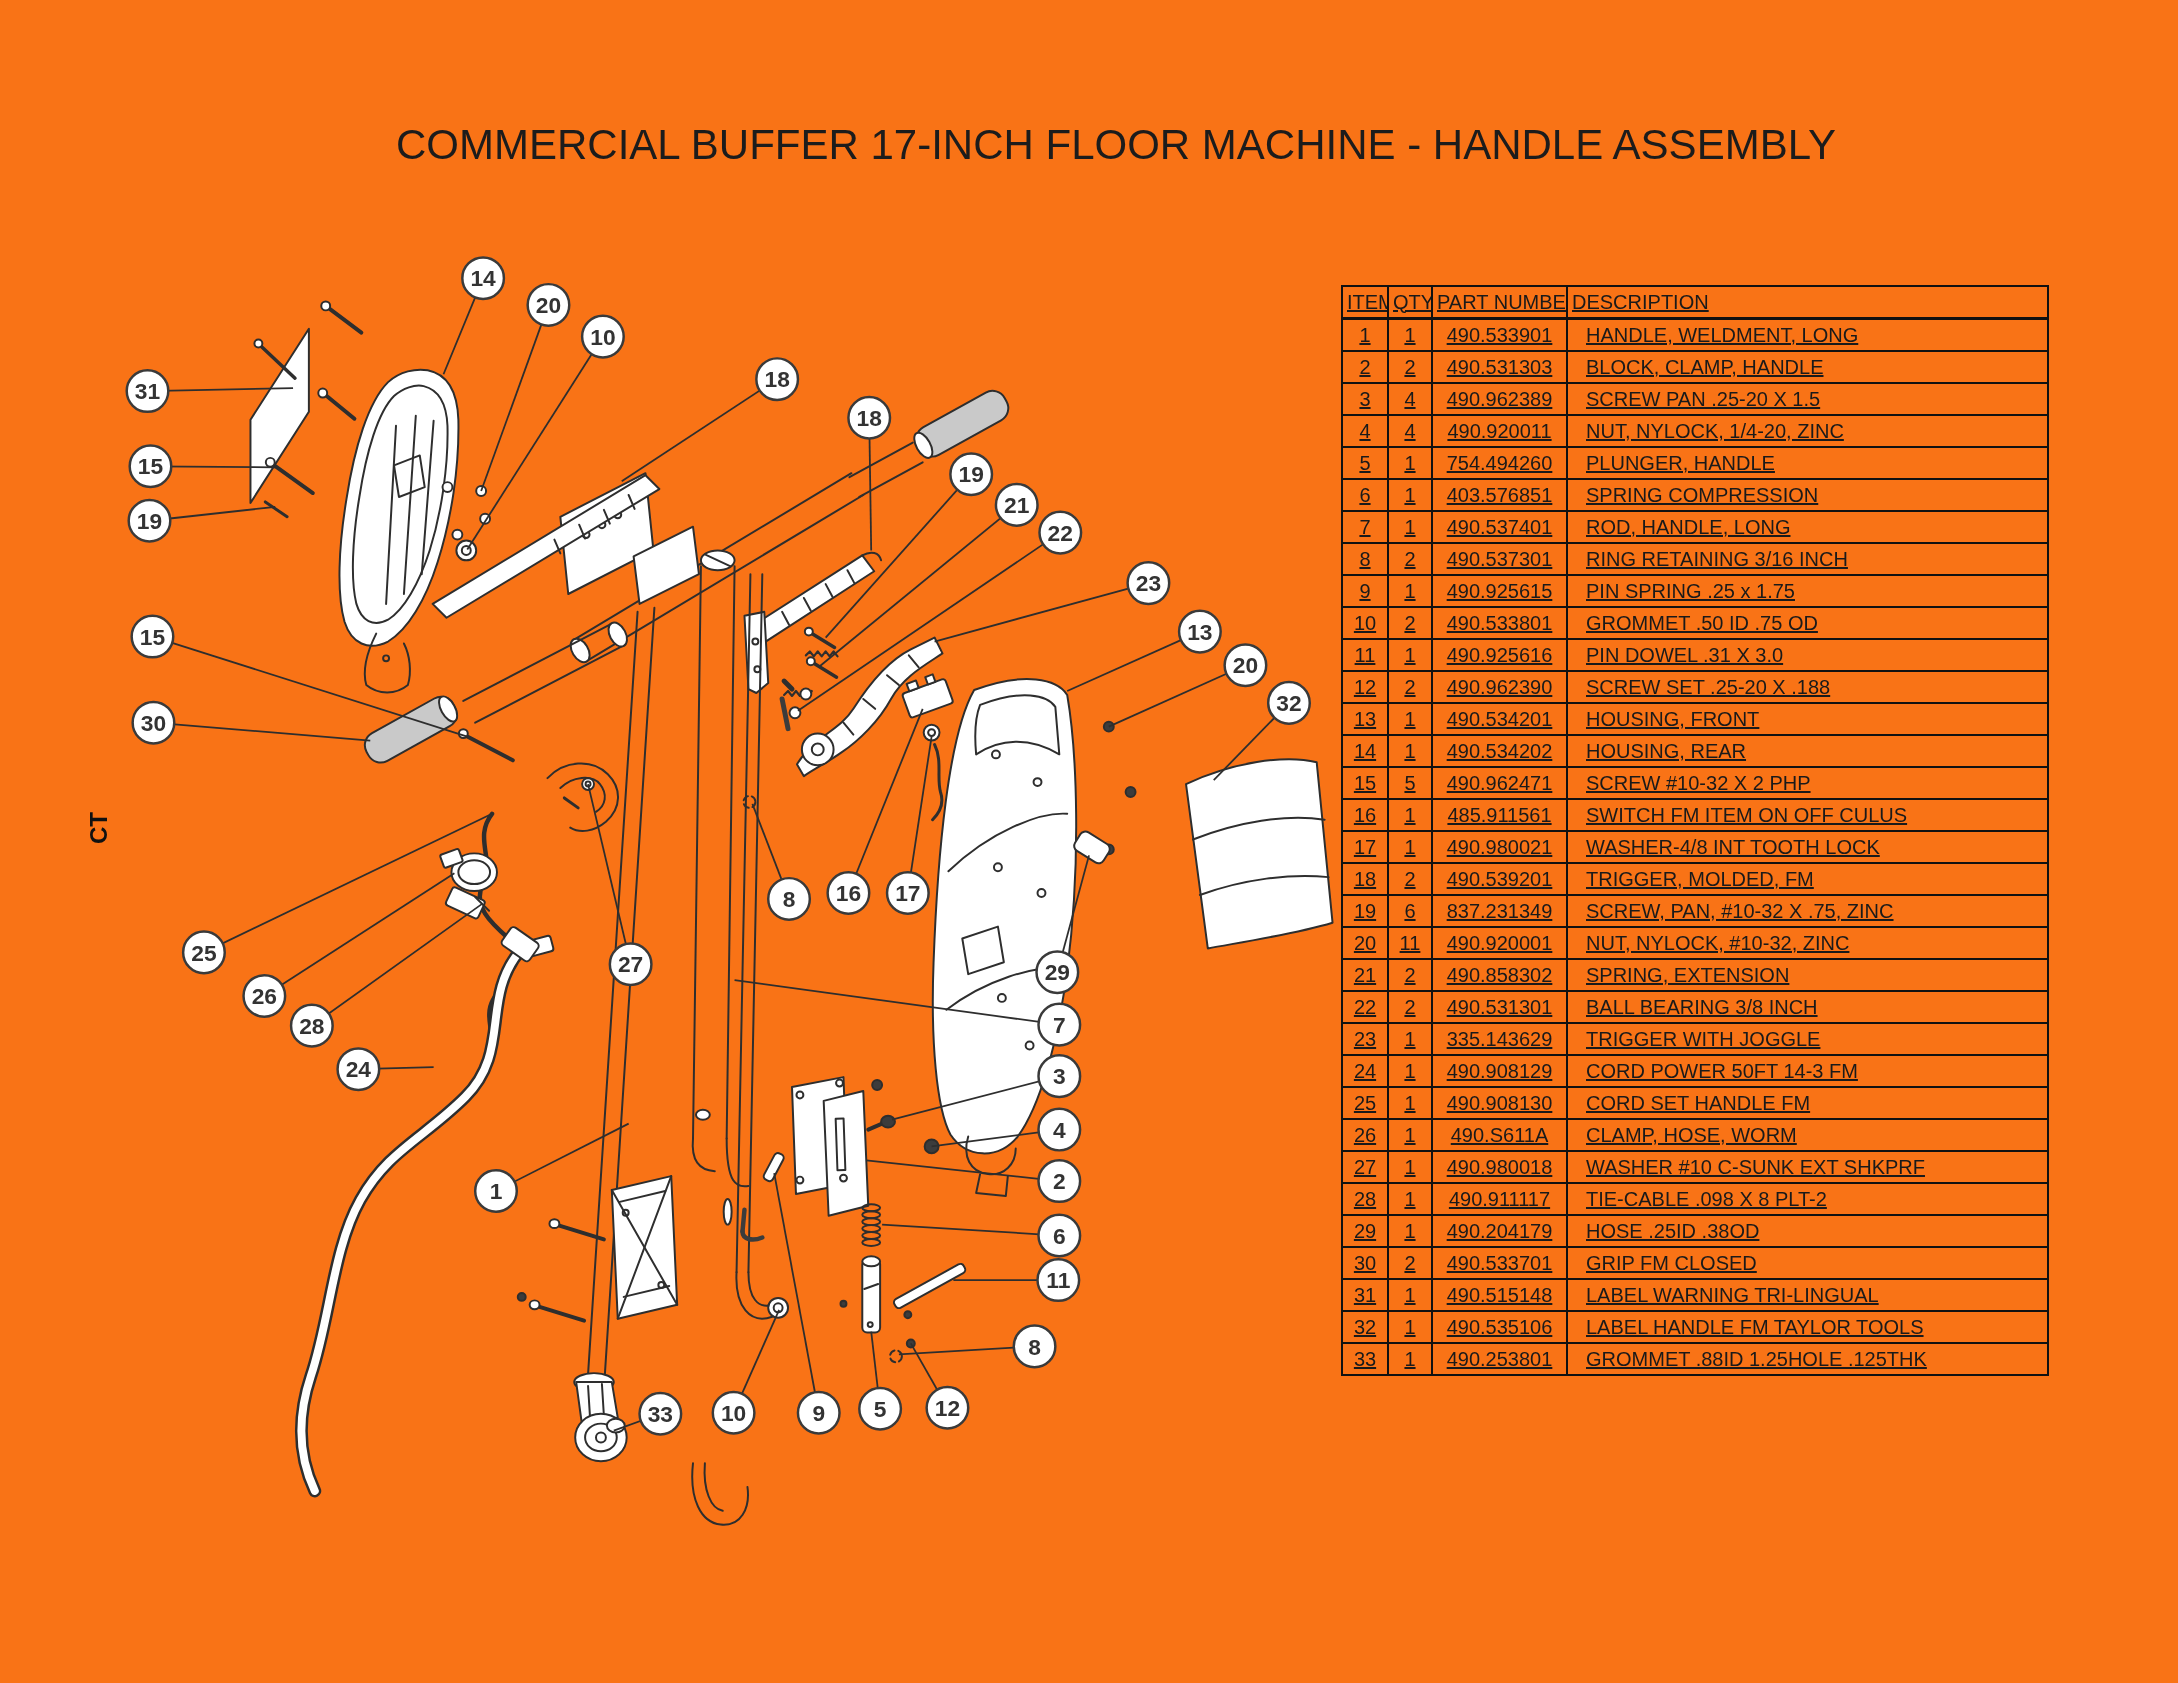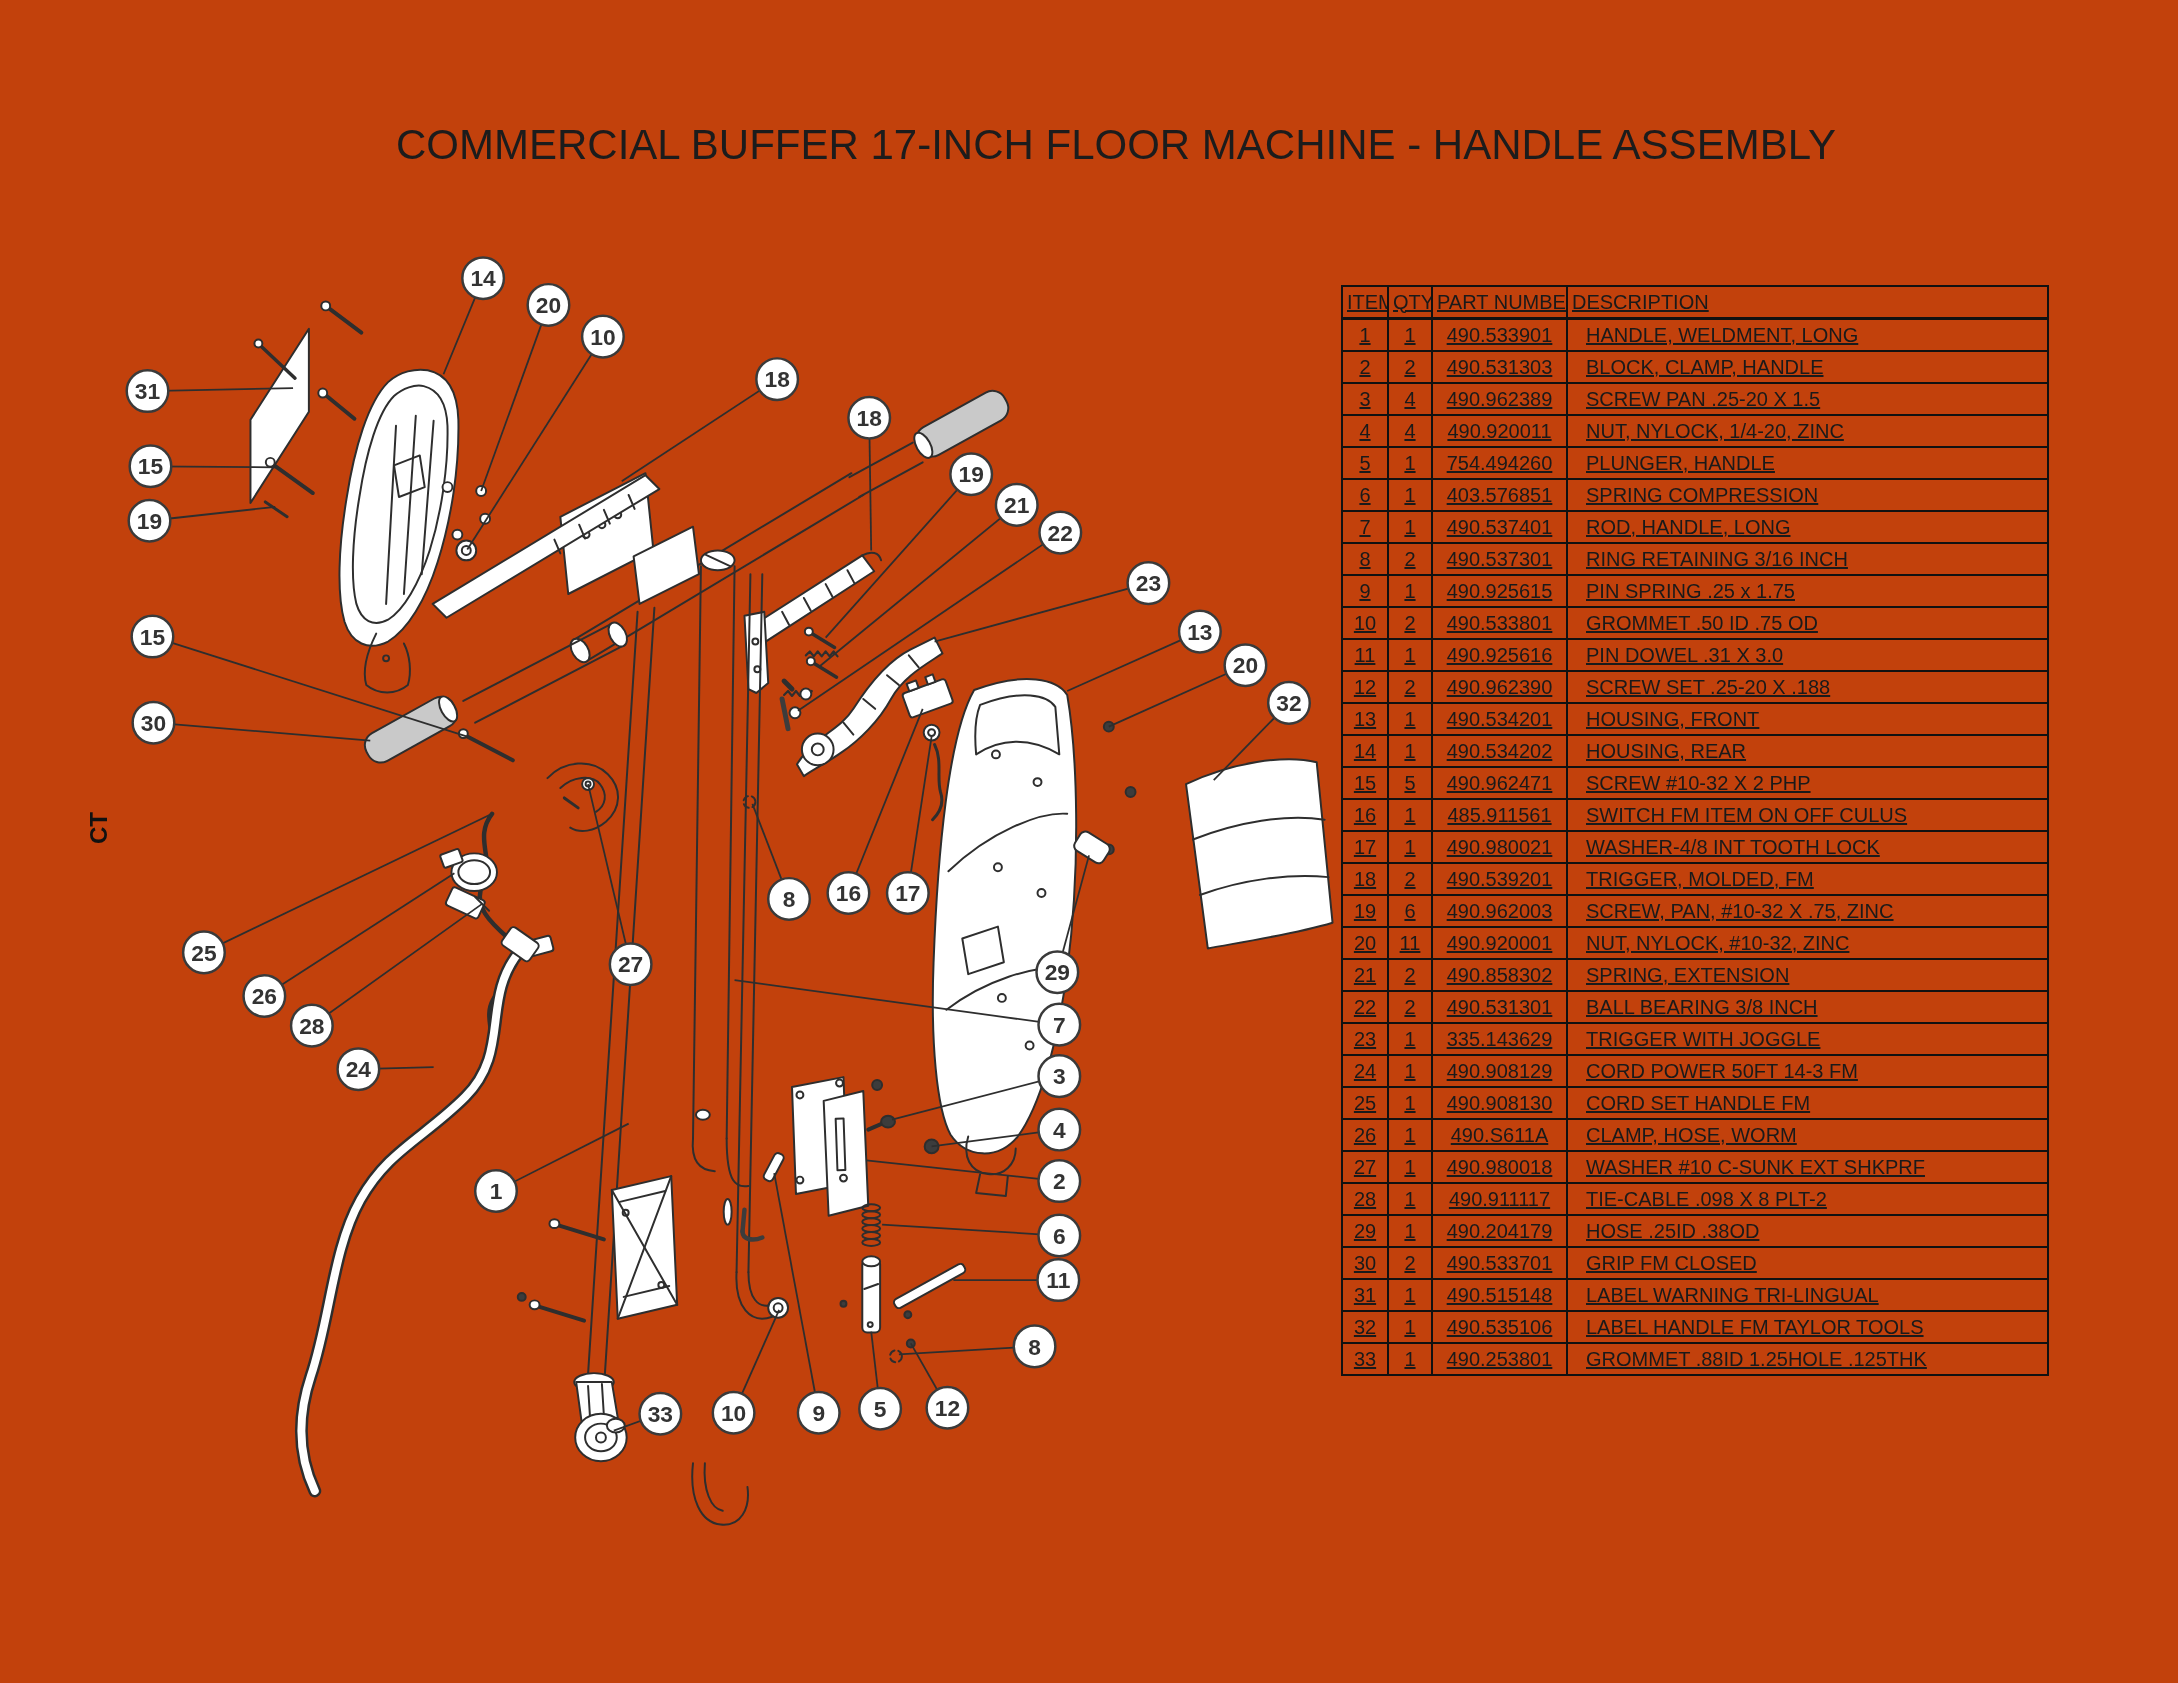--- a/index.html
+++ b/index.html
@@ -1,18 +1,18 @@
 <!DOCTYPE html>
 <html><head>
 <meta charset="utf-8">
 <style>
   html,body{margin:0;padding:0;background:#ffffff;}
   body{width:2178px;height:1683px;position:relative;overflow:hidden;
        font-family:"Liberation Sans", sans-serif;color:#1a1a1a;}
-  .page{position:absolute;left:0;top:0;width:2178px;height:1683px;background:#c2410c;}
+  .page{position:absolute;left:0;top:0;width:2178px;height:1683px;background:#f97316;}
   .title{position:absolute;left:396px;top:121px;width:1426px;text-align:center;
          font-size:42px;letter-spacing:0px;color:#1c1c1c;white-space:nowrap;}
   .side-text{position:absolute;left:83px;top:814px;font-size:24px;font-weight:bold;
          transform:rotate(-90deg);transform-origin:center;color:#111;}
   svg.diagram{position:absolute;left:0;top:0;}
   
   .parts-table{position:absolute;left:1341px;top:285px;width:705px;
          border-collapse:collapse;table-layout:fixed;text-decoration:underline;}
   .parts-table th,.parts-table td{border:2px solid #111;font-size:20px;
          padding:0 4px;height:30px;overflow:hidden;white-space:nowrap;}
@@ -657,21 +657,21 @@
         </tr>
         <tr>
           <td class="c-item">18</td>
           <td class="c-qty">2</td>
           <td class="c-part">490.539201</td>
           <td class="c-desc">TRIGGER, MOLDED, FM</td>
         </tr>
         <tr>
           <td class="c-item">19</td>
           <td class="c-qty">6</td>
-          <td class="c-part">490.962003</td>
+          <td class="c-part">837.231349</td>
           <td class="c-desc">SCREW, PAN, #10-32 X .75, ZINC</td>
         </tr>
         <tr>
           <td class="c-item">20</td>
           <td class="c-qty">11</td>
           <td class="c-part">490.920001</td>
           <td class="c-desc">NUT, NYLOCK, #10-32, ZINC</td>
         </tr>
         <tr>
           <td class="c-item">21</td>

